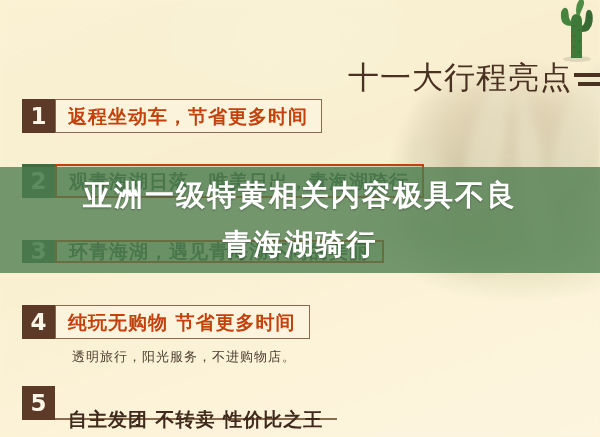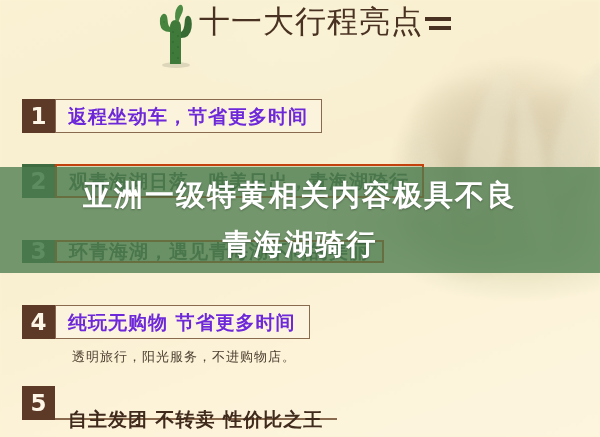--- a/index.html
+++ b/index.html
@@ -48,22 +48,23 @@
   .bg-streak.s4 { left: 415px; top: 130px; width: 30px;  height: 110px; transform: rotate(-16deg); background: rgba(228,220,192,0.5); }
 
   
   .header {
     position: absolute;
     left: 0;
     top: 6px;
     width: 600px;
     height: 80px;
     display: flex;
-    align-items: flex-start;
+    align-items: flex-end;
     justify-content: center;
+    flex-direction: column;
   }
   .cactus-icon {
     width: 54px;
     height: 66px;
     margin-right: -4px;
     margin-top: -4px;
     flex: 0 0 auto;
   }
   .title-text {
     font-size: 31px;
@@ -110,21 +111,21 @@
     font-size: 19px;
     font-weight: 700;
     letter-spacing: 1px;
     line-height: 1;
     white-space: nowrap;
   }
 
   
   .row.brown .num   { background: #5c3a27; }
   .row.brown .label { border: 1px solid #8a6a4e; background: rgba(253,246,228,0.62); }
-  .row.brown.red .label   { color: #6d28d9; }
+  .row.brown.red .label   { color: #c2410c; }
   .row.brown.dark .label  { color: #3f2a1c; margin-top: 32px; }
 
   
   .row.green .num   { background: #3e6b40; color: #9dc49e; }
   .row.green .label { border: 2px solid #c2410c; background: rgba(120,160,116,0.30); color: #3c5f3d; }
 
   #row1 { top: 99px;  }
   #row2 { top: 164px; }
   #row3 { top: 229px; align-items: flex-end; }
   #row4 { top: 305px; }

